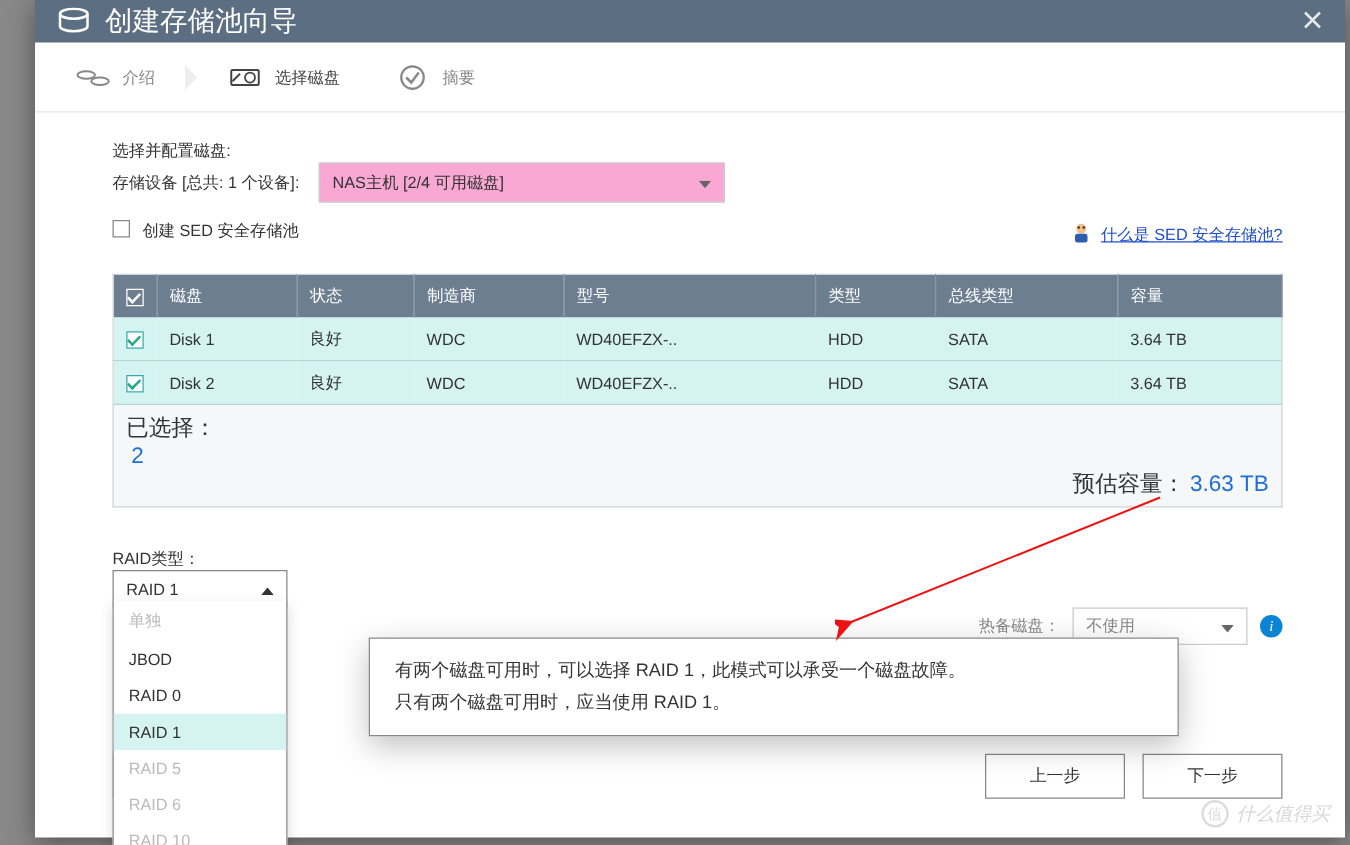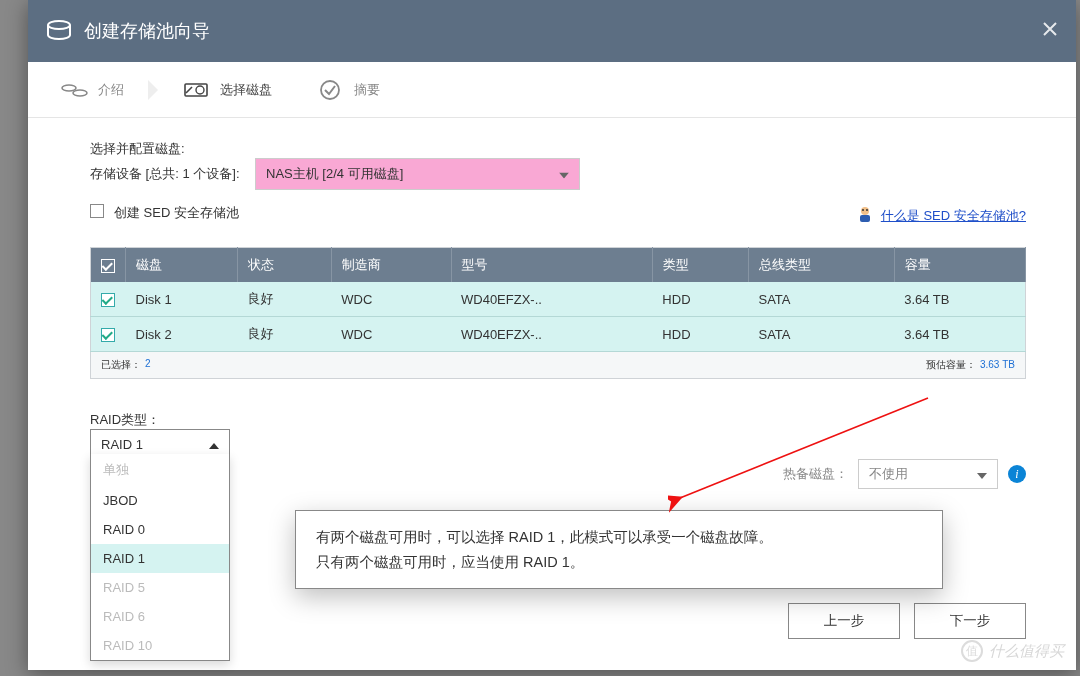--- a/index.html
+++ b/index.html
@@ -1,20 +1,20 @@
 <!DOCTYPE html>
 <html><head>
 <meta charset="utf-8">
 <style>
   * { box-sizing: border-box; }
   html, body { margin:0; padding:0; font-family: "Microsoft YaHei", "Heiti SC", Arial, sans-serif; font-size:13px; color:#333; }
   body { width:1080px; height:676px; background:#888; position:relative; overflow:hidden; }
 
   .window { position:absolute; left:28px; top:0; width:1048px; height:670px; background:#fff; box-shadow:0 4px 20px rgba(0,0,0,.4); display:flex; flex-direction:column; }
-  .titlebar { height:62px; background:#5c6e82; color:#fff; display:flex; align-items:center; padding:0 18px; font-size:18px; }
+  .titlebar { height:34px; background:#5c6e82; color:#fff; display:flex; align-items:center; padding:0 18px; font-size:22px; }
   .titlebar .ticon { margin-right:12px; display:flex; }
   .titlebar .close { margin-left:auto; cursor:pointer; opacity:.85; }
 
   .stepper { height:56px; border-bottom:1px solid #e5e5e5; display:flex; align-items:center; padding-left:10px; }
   .step { display:flex; align-items:center; padding:0 22px; height:100%; color:#888; }
   .step.active { color:#444; font-weight:500; }
   .step .sicn { width:28px; height:20px; display:flex; align-items:center; justify-content:center; margin-right:10px; fill:#888; }
   .step.active .sicn { fill:#444; }
   .chev { width:0; height:0; border-top:10px solid transparent; border-bottom:10px solid transparent; border-left:10px solid #eee; margin:0 2px; }
 
@@ -32,21 +32,21 @@
 
   table.disks { width:100%; border-collapse:collapse; border:1px solid #cfd3d7; }
   table.disks th { background:#6d7e90; color:#fff; font-weight:400; text-align:left; padding:8px 10px; border-right:1px solid #8795a4; font-size:13px;}
   table.disks td { background:#d5f3f1; padding:8px 10px; border-bottom:1px solid #b4d8d6; color:#333;}
   table.disks td.chk, table.disks th.chk { width:32px; text-align:center; }
   .ck { width:14px; height:14px; border:1px solid #3aa; background:#fff; display:inline-flex; align-items:center; justify-content:center; }
   .ck.on::after{ content:""; width:8px; height:4px; border-left:2px solid #2a8; border-bottom:2px solid #2a8; transform:rotate(-45deg) translate(0,-1px);}
   .th-ck { width:14px; height:14px; border:1px solid #fff; display:inline-flex; align-items:center; justify-content:center; }
   .th-ck.on::after { content:""; width:8px; height:4px; border-left:2px solid #fff; border-bottom:2px solid #fff; transform:rotate(-45deg) translate(0,-1px);}
 
-  .legend { display:flex; border:1px solid #cfd3d7; border-top:none; background:#f5f7f8; padding:6px 10px; font-size:10px;}
+  .legend { display:flex; border:1px solid #cfd3d7; border-top:none; background:#f5f7f8; padding:6px 10px; font-size:18px;flex-direction:column;}
   .legend .sel-n, .legend .cap-n { color:#1d6fd4; margin-left:4px;}
   .legend .right { margin-left:auto; }
 
   .raidrow { display:flex; align-items:flex-start; margin-top:26px; position:relative;flex-direction:column;}
   .raid-select { border:1px solid #888; width:140px; height:30px; display:flex; align-items:center; padding:0 10px; background:#fff; cursor:pointer; position:relative;}
   .uparr { position:absolute; right:10px; }
   .dropdown { position:absolute; top:25px; left:0; width:140px; border:1px solid #888; border-top:none; background:#fff; z-index:5; box-shadow:0 4px 10px rgba(0,0,0,.15);}
   .ddit { padding:7px 12px; cursor:pointer; }
   .ddit.disabled { color:#bbb; cursor:default;}
   .ddit.sel { background:#d5f3f1; }

